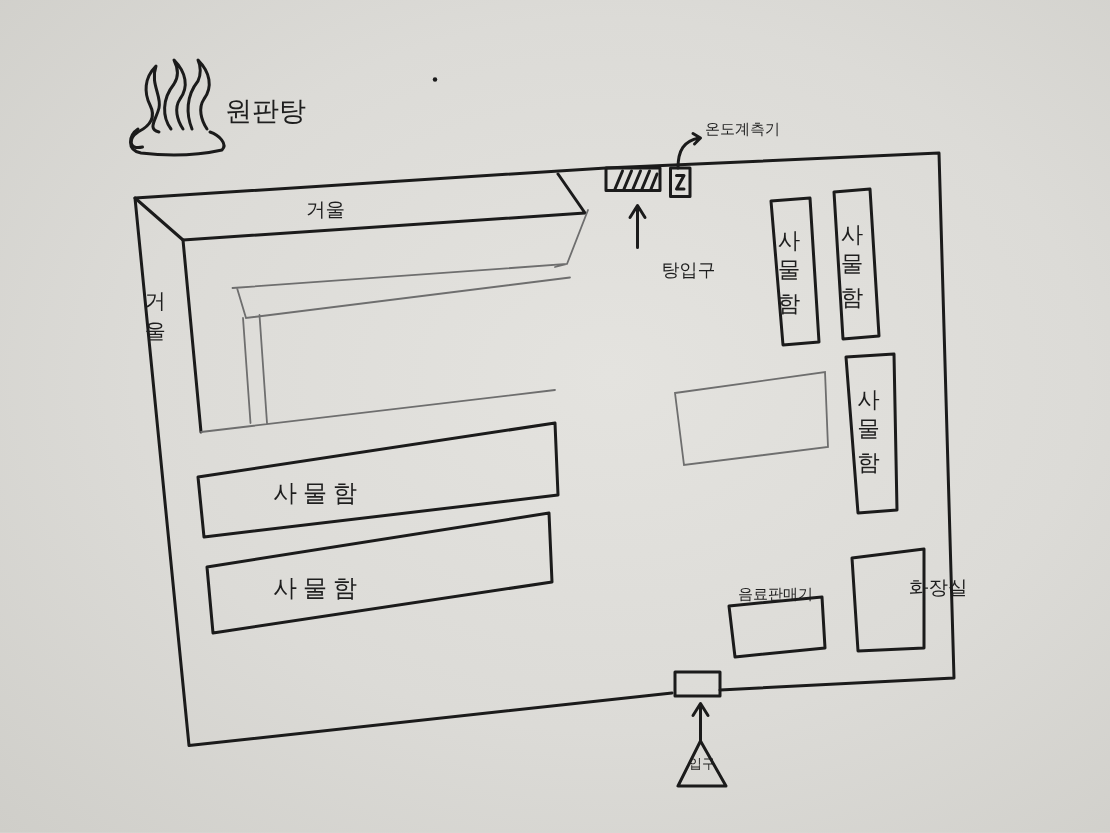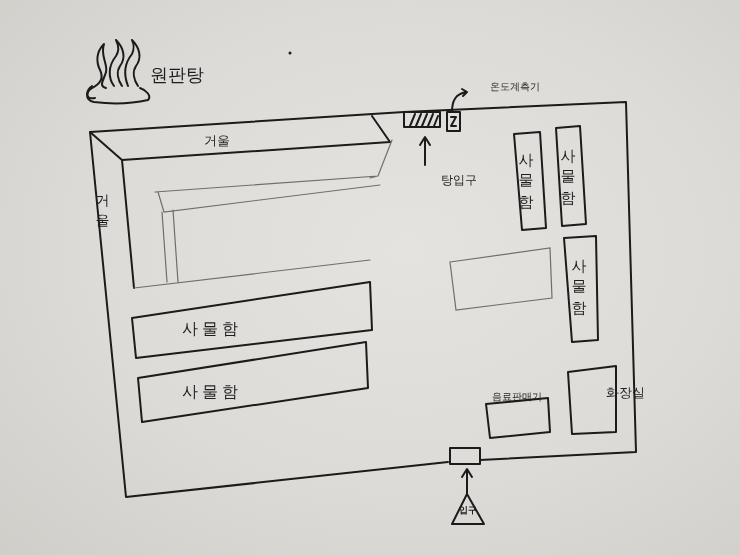--- a/index.html
+++ b/index.html
@@ -74,24 +74,24 @@
   <path class="ink" stroke-width="1.6" d="M467,494 L467,470 M462,477 L467,469 L472,477"></path>
   <path class="ink" d="M467,494 L452,524 L484,524 Z"></path>
 
   <circle cx="290" cy="53" r="1.5" fill="#1b1b1b"></circle>
 </svg>
 
 <div class="lbl" style="left:150px; top:66px; font-size:18px;">원판탕</div>
 <div class="lbl" style="left:204px; top:134px; font-size:13px;">거울</div>
 <div class="lbl vert" style="left:96px; top:184px; font-size:14px;">거울</div>
 <div class="lbl" style="left:408px; top:174px; font-size:12px;margin-left:33px;">탕입구</div>
-<div class="lbl" style="left:470px; top:82px; font-size:10px;margin-left:20px;">온도계측기</div>
+<div class="lbl" style="left:470px; top:82px; font-size:10px;">온도계측기</div>
 
 <div class="lbl vert" style="left:518px; top:142px; font-size:15px;">사물함</div>
 <div class="lbl vert" style="left:560px; top:138px; font-size:15px;">사물함</div>
 <div class="lbl vert" style="left:571px; top:248px; font-size:15px;">사물함</div>
 
 <div class="lbl" style="left:182px; top:321px; font-size:16px; letter-spacing:4px;">사물함</div>
 <div class="lbl" style="left:182px; top:384px; font-size:16px; letter-spacing:4px;">사물함</div>
 
 <div class="lbl" style="left:492px; top:392px; font-size:10px;">음료판매기</div>
 <div class="lbl" style="left:574px; top:386px; font-size:13px;margin-left:32px;">화장실</div>
-<div class="lbl" style="left:459px; top:506px; font-size:9px;font-weight:bold;">입구</div>
+<div class="lbl" style="left:459px; top:506px; font-size:9px;">입구</div>
 
 </body></html>

